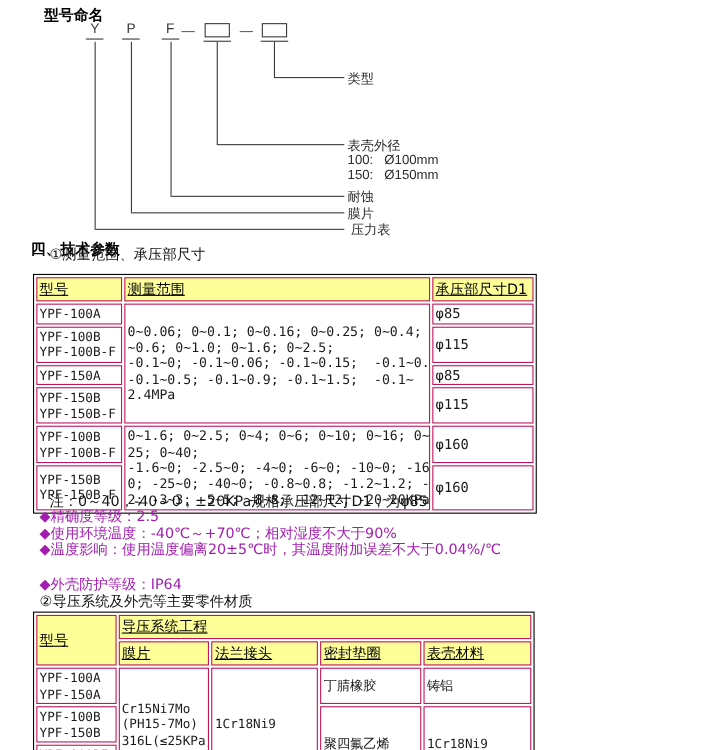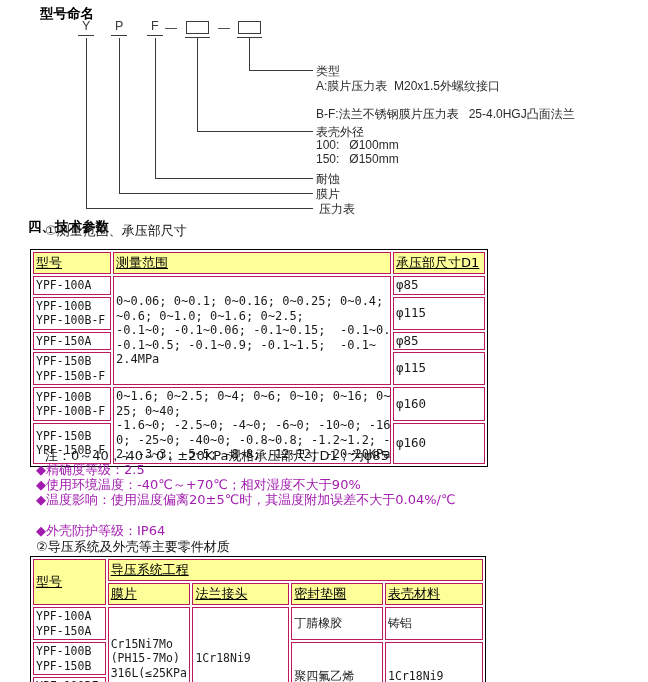--- a/index.html
+++ b/index.html
@@ -75,22 +75,20 @@
   <div class="abs vline" style="left:155px; top:38px; height:140px;"></div>
   <div class="abs vline" style="left:197px; top:38px; height:93px;"></div>
   <div class="abs vline" style="left:249px; top:38px; height:32px;"></div>
   <div class="abs hline" style="left:249px; top:70px;  width:64px;"></div>
   <div class="abs hline" style="left:197px; top:131px; width:116px;"></div>
   <div class="abs hline" style="left:155px; top:178px; width:158px;"></div>
   <div class="abs hline" style="left:119px; top:193px; width:194px;"></div>
   <div class="abs hline" style="left:86px;  top:208px; width:227px;"></div>
 
   <div class="abs lbl" style="left:316px; top:63px;">类型</div>
-  <div class="abs lbl" style="left:316px; top:78px;">A:膜片压力表  M20x1.5外螺纹接口</div>
-  <div class="abs lbl" style="left:316px; top:106px;">B-F:法兰不锈钢膜片压力表   25-4.0HGJ凸面法兰</div>
   <div class="abs lbl" style="left:316px; top:124px;">表壳外径</div>
   <div class="abs lbl" style="left:316px; top:138px;">100:   Ø100mm</div>
   <div class="abs lbl" style="left:316px; top:152px;">150:   Ø150mm</div>
   <div class="abs lbl" style="left:316px; top:171px;">耐蚀</div>
   <div class="abs lbl" style="left:316px; top:186px;">膜片</div>
   <div class="abs lbl" style="left:319px; top:201px;">压力表</div>
 
   <div class="abs h1" style="left:28px; top:218px;">四、技术参数</div>
   <div class="abs sub" style="left:45px; top:222px;">①测量范围、承压部尺寸</div>
 

